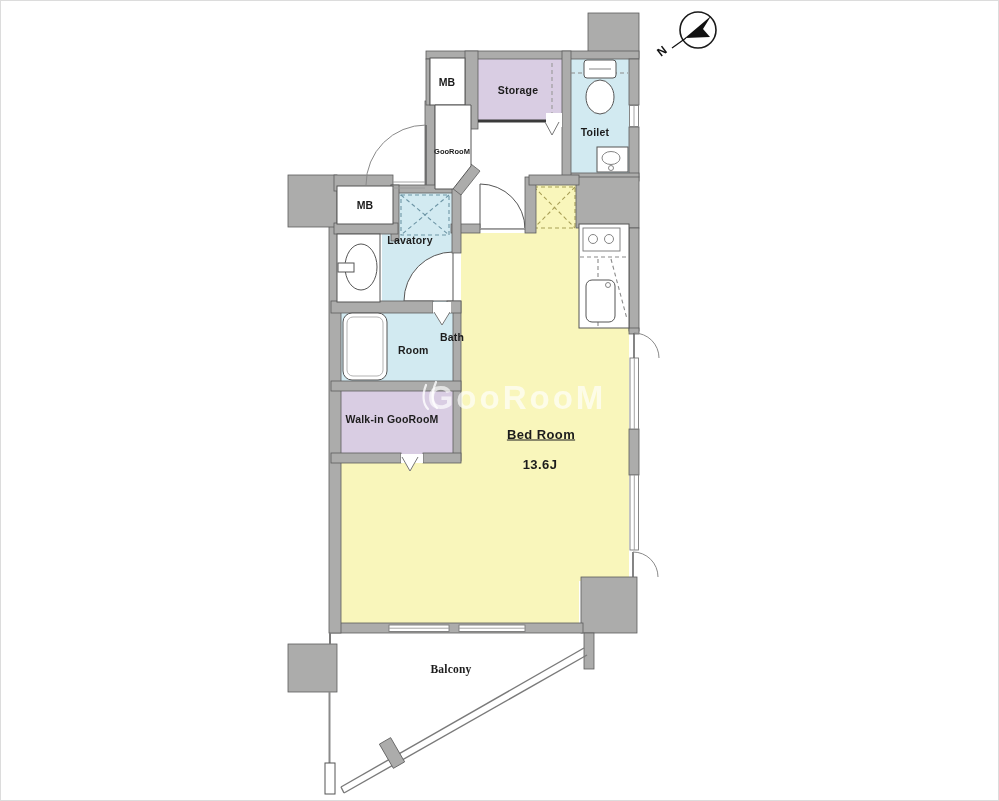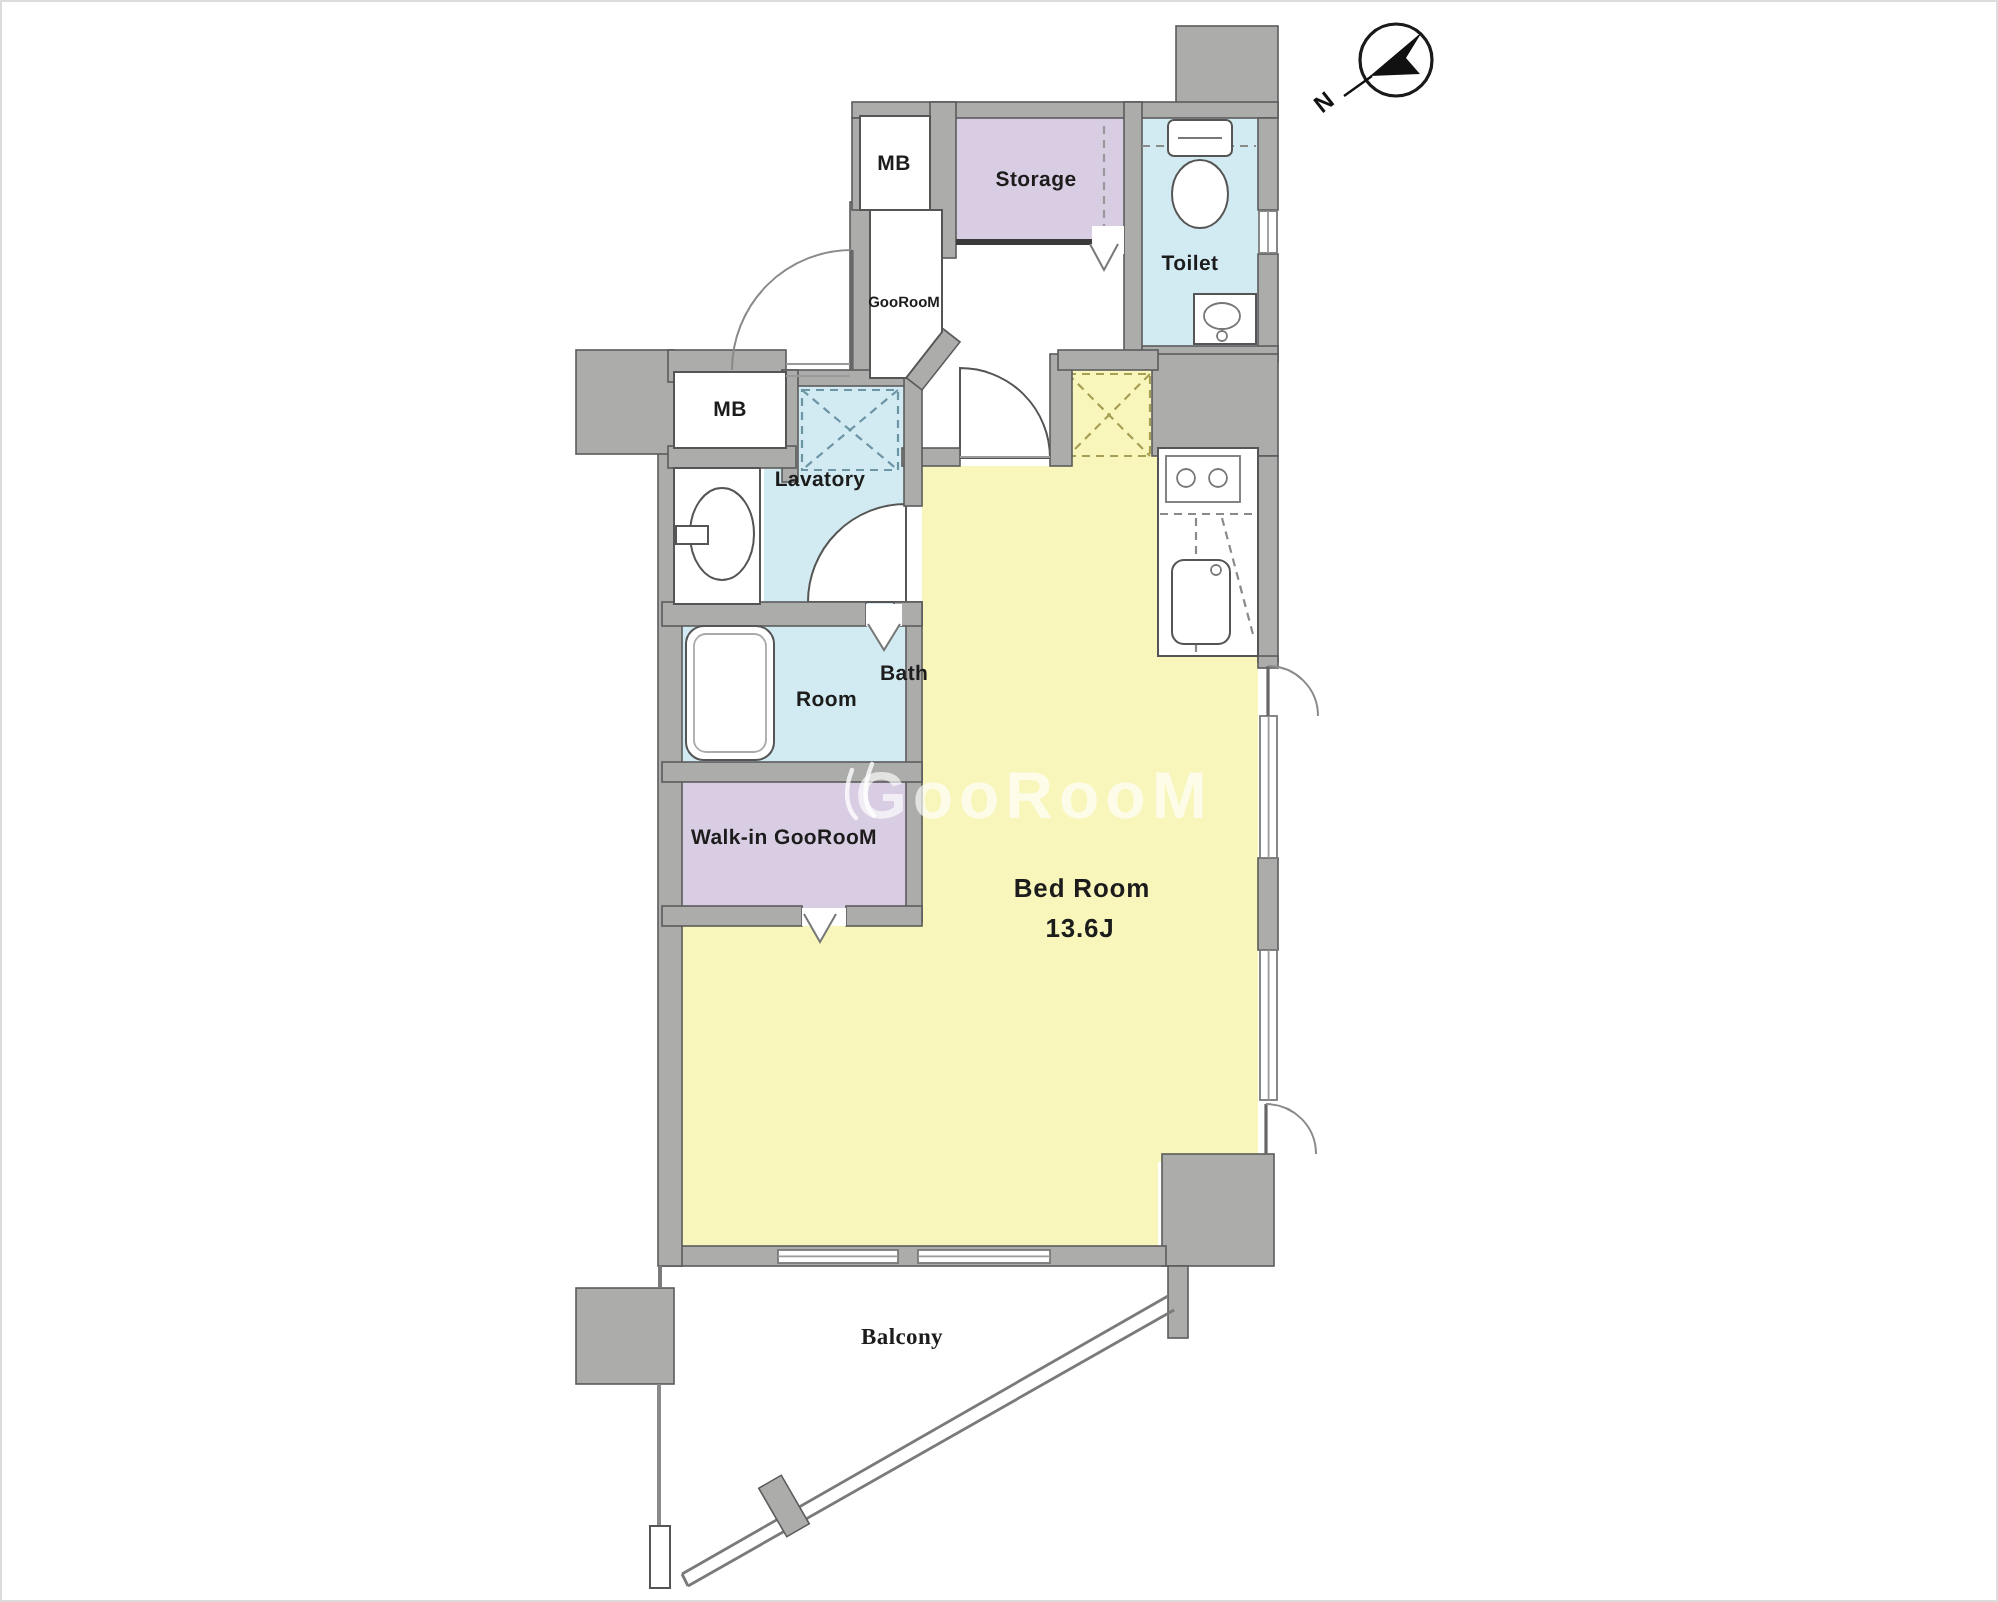--- a/index.html
+++ b/index.html
@@ -189,18 +189,18 @@
   <div class="lbl" style="left:517px;top:89px;">Storage</div>
   <div class="lbl" style="left:594px;top:131px;">Toilet</div>
   <div class="lbl lbl-xs" style="left:451px;top:150px;">GooRooM</div>
   <div class="lbl" style="left:364px;top:204px;">MB</div>
   <div class="lbl" style="left:409px;top:239px;">Lavatory</div>
   <div class="lbl lbl-bath" style="left:397px;top:330px;">
     <span style="display:block;padding-left:42px;">Bath</span>
     <span style="display:block;">Room</span>
   </div>
   <div class="lbl" style="left:391px;top:418px;">Walk-in GooRooM</div>
-  <div class="lbl lbl-lg" style="left:540px;top:443px;">Bed Room</div>
+  <div class="lbl lbl-lg" style="left:540px;top:433px;text-decoration:underline;">Bed Room</div>
   <div class="lbl lbl-lg" style="left:539px;top:463px;">13.6J</div>
   <div class="lbl lbl-balcony" style="left:450px;top:668px;font-family:Liberation Serif, serif;">Balcony</div>
 
   <div class="watermark" style="left:516px;top:397px;">GooRooM</div>
 </div>
 
 </body></html>

